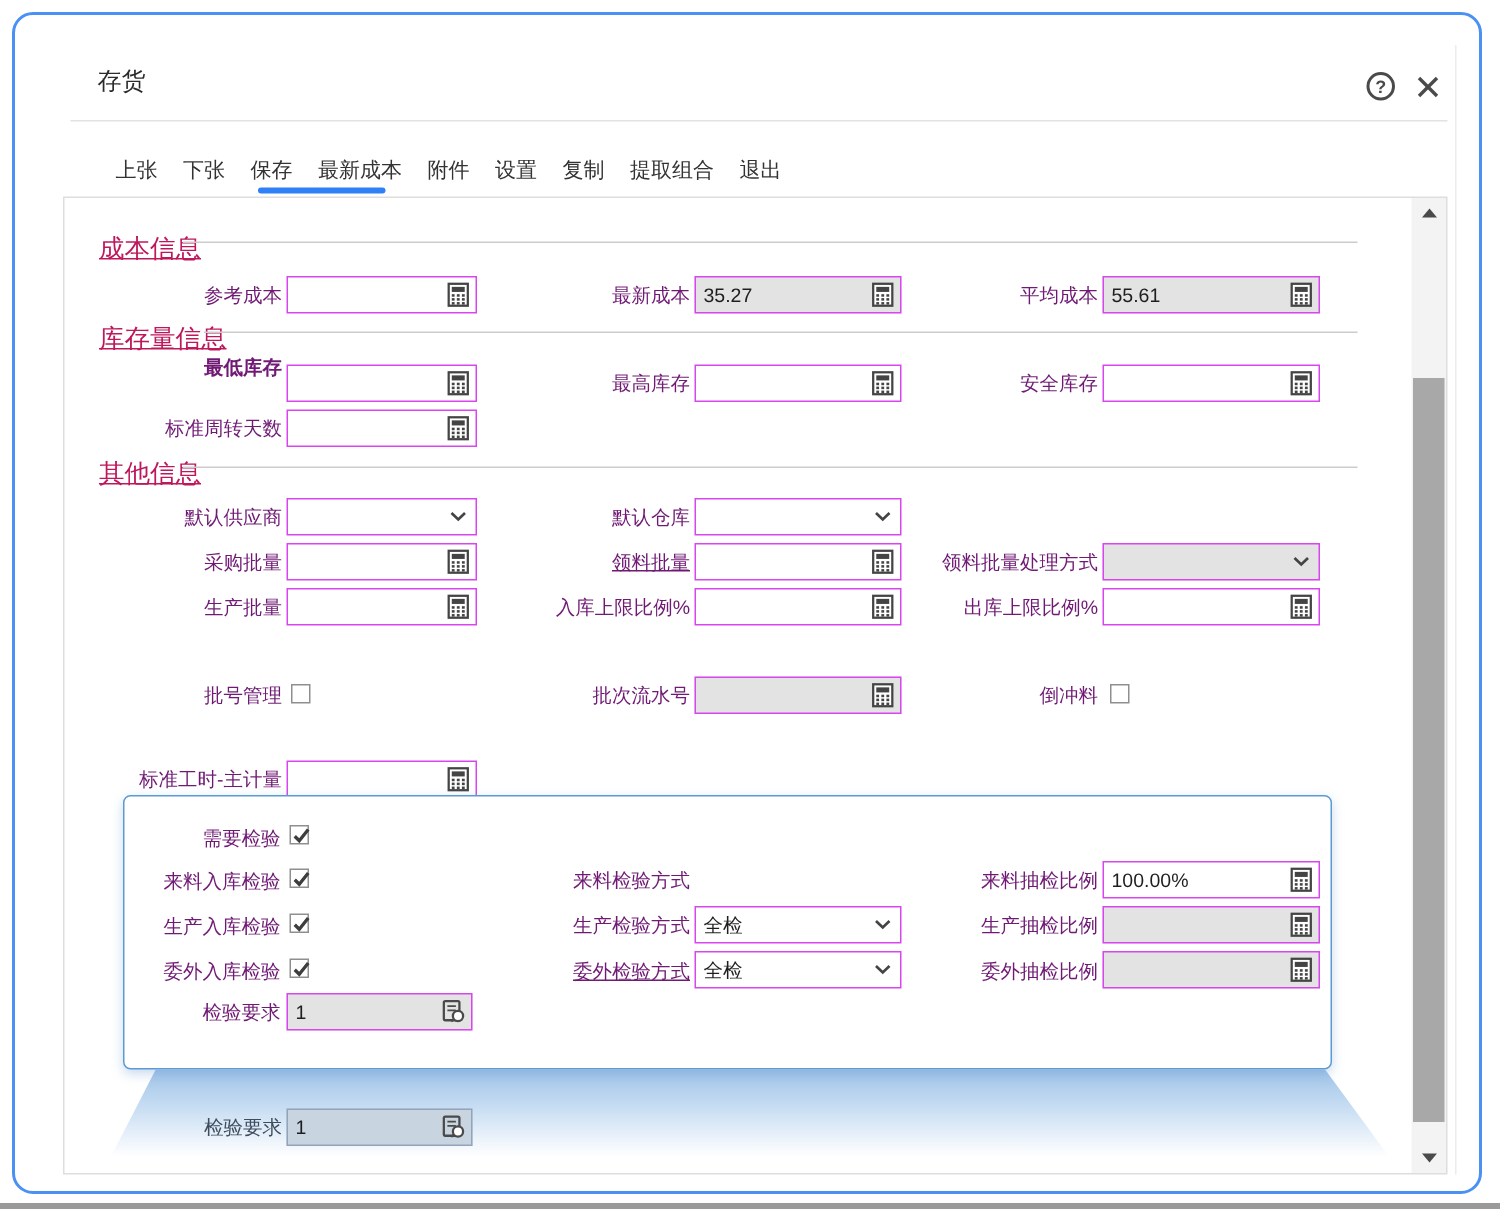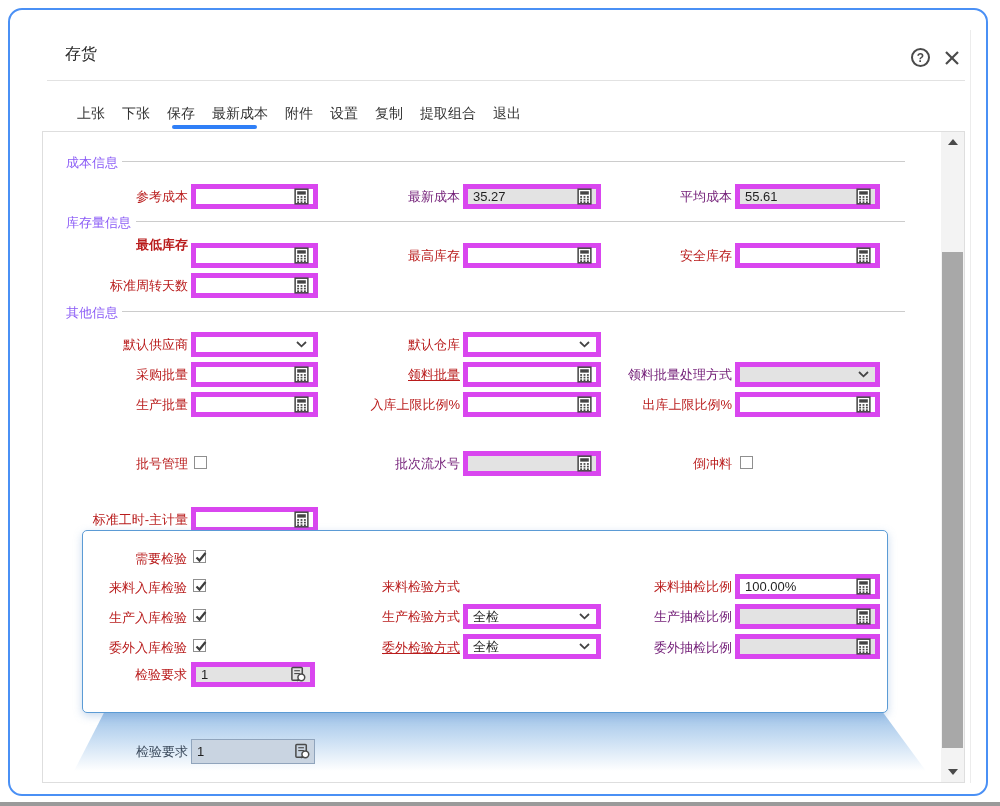--- a/index.html
+++ b/index.html
@@ -28,27 +28,27 @@
   .toolbar span{cursor:pointer;white-space:nowrap;}
   .active-underline{position:absolute;left:162px;top:115px;width:85px;height:4px;background:#2f7ff7;border-radius:2px;}
   
   .content-box{position:absolute;left:32px;top:121px;width:923px;height:652px;border:1px solid #dedede;box-sizing:border-box;}
   .scrollbar{position:absolute;left:931px;top:122px;width:23px;height:650px;background:#f3f3f3;}
   .sb-btn{position:absolute;left:0;width:23px;height:20px;display:flex;align-items:center;justify-content:center;cursor:pointer;}
   .tri-up{width:0;height:0;border-left:5px solid transparent;border-right:5px solid transparent;border-bottom:6px solid #4a4a4a;}
   .tri-down{width:0;height:0;border-left:5px solid transparent;border-right:5px solid transparent;border-top:6px solid #4a4a4a;}
   .sb-thumb{position:absolute;left:1px;top:120px;width:21px;height:496px;background:#a8a8a8;cursor:grab;}
   
-  .sect{position:absolute;font-size:13px;color:#8b5cf6;white-space:nowrap;}
+  .sect{position:absolute;font-size:17px;color:#be185d;white-space:nowrap;text-decoration:underline;}
   .sect-line{position:absolute;height:1px;background:#cccccc;}
   
-  .lbl{position:absolute;font-size:13px;color:#b91c1c;text-align:right;line-height:16px;white-space:nowrap;}
+  .lbl{position:absolute;font-size:13px;color:#701a75;text-align:right;line-height:16px;white-space:nowrap;}
   .lbl.dis{color:#701a75;}
   .ibox{
-    position:absolute;height:25px;background:#fff;border:5px solid #d946ef;
+    position:absolute;height:25px;background:#fff;border:1px solid #d946ef;
     display:flex;align-items:center;box-sizing:border-box;
   }
   .ibox.dis{background:#e3e3e3;}
   .ibox .val{flex:1;font-size:13px;color:#1f1f1f;padding-left:5px;white-space:nowrap;overflow:hidden;}
   .icon-btn{width:20px;height:20px;flex:0 0 auto;display:flex;align-items:center;justify-content:center;margin-right:2px;cursor:pointer;}
   .cb{position:absolute;width:13px;height:13px;background:#fff;border:1px solid #8f8f8f;box-sizing:border-box;cursor:pointer;}
   .cb svg{position:absolute;left:0;top:-1px;}
   
   .c1l{left:40px;width:138px;}  .c1f{left:181px;width:127px;}
   .c2l{left:320px;width:130px;} .c2f{left:453px;width:138px;}

